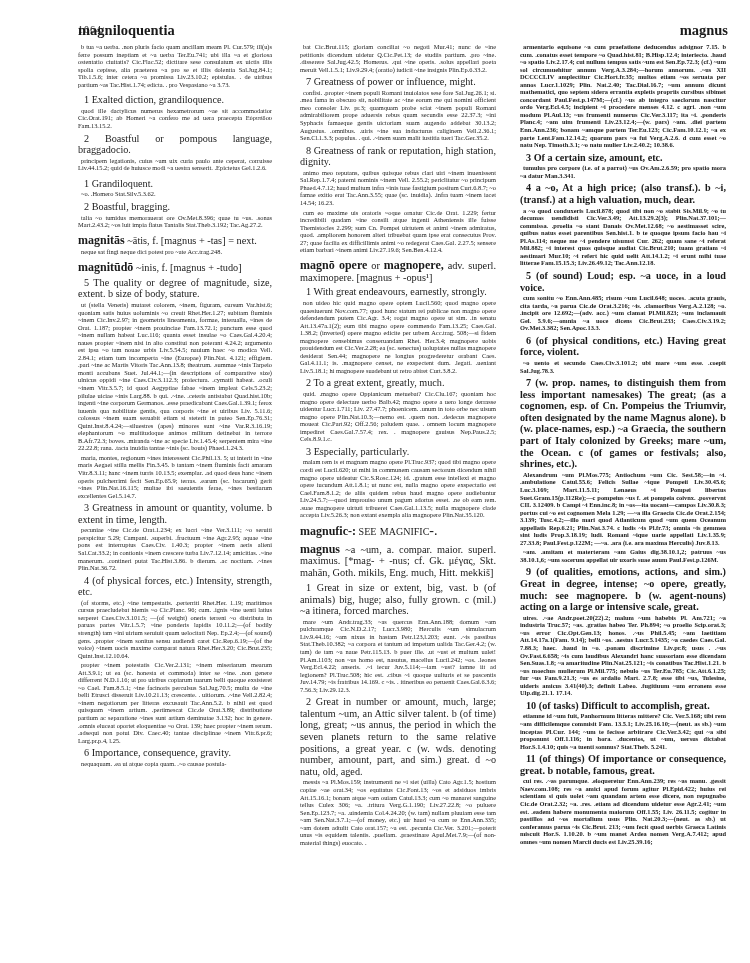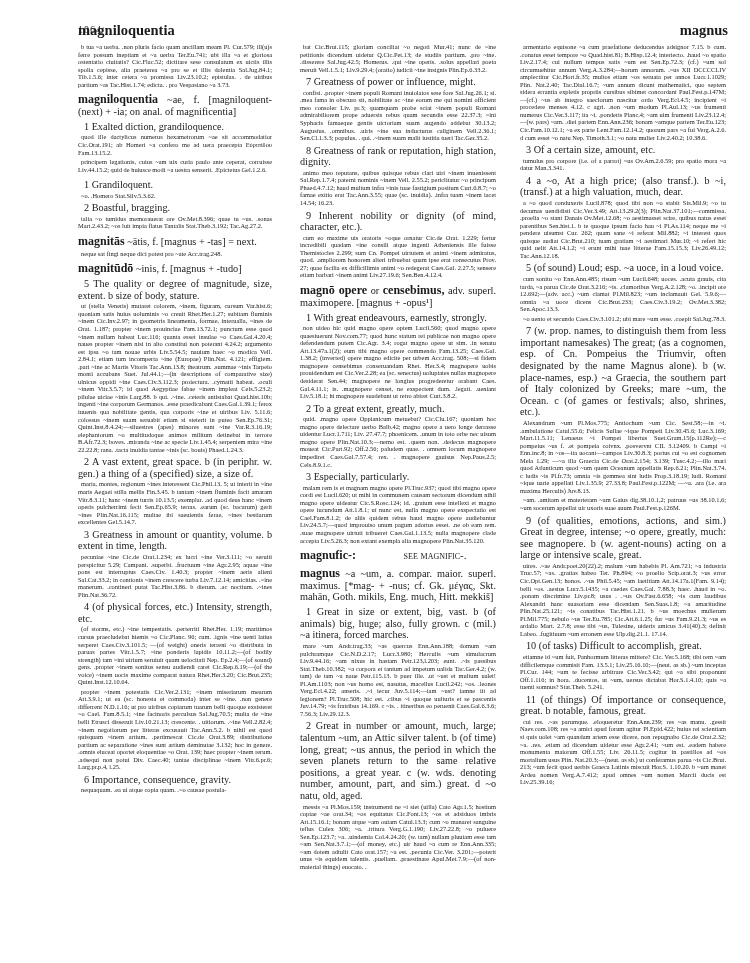--- a/index.html
+++ b/index.html
@@ -5,86 +5,84 @@
   html, body { margin: 0; padding: 0; background: #ffffff; }
   body { width: 750px; height: 963px; overflow: hidden; position: relative;
          font-family: "Liberation Serif", "DejaVu Serif", serif; color: #1a1a1a; }
   .page-header { position: absolute; top: 22px; left: 78px; width: 650px; height: 20px; }
   .hw-left { position: absolute; left: 0; top: 0; font-weight: bold; font-size: 14.5px; }
   .pageno { position: absolute; left: 0; right: 0; top: 2px; font-size: 10px; letter-spacing: 1px; }
   .hw-right { position: absolute; right: 0; top: 0; font-weight: bold; font-size: 14.5px; }
   .col { position: absolute; top: 43px; width: 194px; height: 905px; overflow: hidden; }
   .col1 { left: 78px; }
   .col2 { left: 300px; width: 196px; }
-  .col3 { left: 520px; width: 206px; }
+  .col3 { left: 520px; width: 206px; font-weight: bold; }
   .cite { font-size: 6.4px; line-height: 7.55px; text-align: justify; margin: 0 0 2px 0; text-indent: 3px; }
   .sense { font-size: 10.2px; line-height: 11.6px; margin: 3px 0 1px 0; text-indent: 6px; text-align: justify; }
   .entry { margin-top: 6px; }
   .entry-head { font-size: 10.3px; line-height: 11.8px; margin: 0 0 2px 0; text-align: justify; }
   .entry-head .lemma { font-weight: bold; font-size: 12px; }
-  .entry-head .sc { font-variant: small-caps; font-size: 11px; margin-left: 45px; }
+  .entry-head .sc { font-variant: small-caps; font-size: 14px; }
 </style>
 </head>
 <body>
 
 <div class="page-header">
   <span class="hw-left">magniloquentia</span>
   <span class="pageno">1064</span>
   <span class="hw-right">magnus</span>
 </div>
 
 <div class="col col1">
   <p class="cite">b tua ~a uerba. .non pluris facio quam ancillam meam Pl. Cur.579; ill(u)s ferre possum ineptiam et ~a uerba Ter.Eu.741; ubi illa ~a et gloriosa ostentatio ciuitatis? Cic.Flac.52; dictitare sese consulatum ex uictis illis spolia cepisse, alia praeterea ~a pro se et illis dolentia Sal.Jug.84.1; Tib.1.5.6; inter cetera ~a promissa Liv.23.10.2; epistulas. . de uiribus partium ~as Tac.Hist.1.74; edicta. . pro Vespasiano ~a 3.73.</p>
 
   <div class="entry">
-    <p class="entry-head"><span class="lemma">magniloquentia</span> <span>~ae, f. [magniloquent- (next) + -ia; on anal. of magnificentia]</span></p>
     <p class="sense">1 Exalted diction, grandiloquence.</p>
     <p class="cite">quod ille dactylicus numerus hexametrorum ~ae sit accommodatior Cic.Orat.191; ab Homeri ~a confero me ad uera praecepta Εὐριπίδου Fam.13.15.2.</p>
+    <p class="sense">2 Boastful or pompous language, braggadocio.</p>
     <p class="cite">principem legationis, cuius ~am uix curia paulo ante ceperat, corruisse Liv.44.15.2; quid de huiusce modi ~a uestra senserit. .Epictetus Gel.1.2.6.</p>
   </div>
 
   <div class="entry">
     <p class="sense">1 Grandiloquent.</p>
     <p class="cite">~o. .Homero Stat.Silv.5.3.62.</p>
     <p class="sense">2 Boastful, bragging.</p>
     <p class="cite">talia ~o tumidus memorauerat ore Ov.Met.8.396; quae tu ~us. .sonas Mart.2.43.2; ~os luit impia flatus Tantalis Stat.Theb.3.192; Tac.Ag.27.2.</p>
   </div>
 
   <div class="entry">
     <p class="entry-head"><span class="lemma">magnitās</span> <span>~ātis, f. [magnus + -tas] = next.</span></p>
     <p class="cite">neque sat fingi neque dici potest pro ~ate Acc.trag.248.</p>
   </div>
 
   <div class="entry">
     <p class="entry-head"><span class="lemma">magnitūdō</span> <span>~inis, f. [magnus + -tudo]</span></p>
     <p class="sense">5 The quality or degree of magnitude, size, extent. b size of body, stature.</p>
     <p class="cite">ut (stella Veneris) mutaret colorem, ~inem, figuram, cursum Var.hist.6; quoniam satis huius uoluminis ~o creuit Rhet.Her.1.27; subitam fluminis ~inem Cic.Inv.2.97; in geometris lineamenta, formae, interualla, ~ines de Orat. 1.187; propter ~inem prouinciae Fam.13.72.1; punctum esse quod ~inem nullam habeat Luc.116; quanta esset insulae ~o Caes.Gal.4.20.4; naues propter ~inem nisi in alto constitui non poterant 4.24.2; argumento est ipsa ~o tam nouae urbis Liv.5.54.5; nauium haec ~o modica Vell. 2.84.1; etiam tum incomperta ~ine (Europae) Plin.Nat. 4.121; effigiem. .pari ~ine ac Martis Vitoris Tac.Ann.13.8; theatrum. .summae ~inis Tarpeio monti accubans Suet. Jul.44.1;—(in descriptions of comparative size) ulnicus oppidi ~ine Caes.Civ.3.112.3; proiectura. .cymatii habeat. .oculi ~inem Vitr.3.5.7; id quod Aegyptiae fabae ~inem impleat Cels.5.23.2; pilulae uiciae ~inis Larg.88. b qui. .~ine. .ceteris antistabat Quad.hist.10b; ingenti ~ine corporum Germanos. .esse praedicabant Caes.Gal.1.39.1; ferox iuuenis qua nobilitate gentis, qua corporis ~ine et uiribus Liv. 5.11.6; colossus ~inem suam seruabit etiam si steterit in puteo Sen.Ep.76.31; Quint.Inst.8.4.24;—siluestres (apes) minores sunt ~ine Var.R.3.16.19; elephantorum ~o multitudoque animos militum detinebat in terrore B.Afr.72.3; boves. .miranda ~ine ac specie Liv.1.45.4; serpentem mira ~ine 22.22.8; rana. .tacta inuidia tantae ~inis (sc. bouis) Phaed.1.24.3.</p>
-    <p class="sense">2 A vast extent, great space. b (in periphr. w. gen.) a thing of a (specified) size, a size of.</p>
     <p class="cite">maria, montes, regionum ~ines interessent Cic.Phil.13. 5; ut interit in ~ine maris Aegaei stilla mellis Fin.3.45. b tantam ~inem fluminis facit amaram Vitr.8.3.11; hanc ~inem turris 10.13.5; exemplar. .ad quod deus hanc ~inem operis pulcherrimi fecit Sen.Ep.65.9; terras. .earum (sc. bacarum) gerit ~ines Plin.Nat.16.115; multae ibi saeuientis ferae, ~ines bestiarum excellentes Gel.5.14.7.</p>
     <p class="sense">3 Greatness in amount or quantity, volume. b extent in time, length.</p>
     <p class="cite">pecuniae ~ine Cic.de Orat.1.234; ex lucri ~ine Ver.3.111; ~o seruiti perspicitur 5.29; Campani. .superbi. .fructuum ~ine Agr.2.95; aquae ~ine pons est interruptus Caes.Civ. 1.40.3; propter ~inem aeris alieni Sal.Cat.33.2; in contionis ~inem crescere turba Liv.7.12.14; amicitias. .~ine manerum. .contineri putat Tac.Hist.3.86. b dierum. .ac noctium. .~ines Plin.Nat.36.72.</p>
     <p class="sense">4 (of physical forces, etc.) Intensity, strength, etc.</p>
     <p class="cite">(of storms, etc.) ~ine tempestatis. .perterriti Rhet.Her. 1.19; maritimos cursus praecludebat hiemis ~o Cic.Planc. 96; cum. .ignis ~ine uenti latius serperet Caes.Civ.3.101.5; —(of weight) oneris terreni ~o distributa in paruas partes Vitr.1.5.7; ~ine ponderis lapidis 10.11.2;—(of bodily strength) tam ~ini uirium seruiuit quam uelocitati Nep. Ep.2.4;—(of sound) gens. .propter ~inem sonitus sensu audiendi caret Cic.Rep.6.19;—(of the voice) ~inem uocis maxime comparat natura Rhet.Her.3.20; Cic.Brut.235; Quint.Inst.12.10.64.</p>
     <p class="cite">propter ~inem potestatis Cic.Ver.2.131; ~inem miseriarum mearum Att.3.9.1; ut ea (sc. honesta et commoda) inter se ~ine. .non genere differrent N.D.1.16; ut pro uiribus copiarum tuarum belli quoque exsisteret ~o Cael. Fam.8.5.1; ~ine facinoris perculsus Sal.Jug.70.5; multa de ~ine belli Etrusci disseruit Liv.10.21.13; crescente. . uitiorum. .~ine Vell.2.82.4; ~inem negotiorum per litteras excusauit Tac.Ann.5.2. b nihil est quod quisquam ~inem artium. .pertimescat Cic.de Orat.3.89; distributione partium ac separatione ~ines sunt artium deminutae 3.132; hoc in genere. .omnis eluceat oportet eloquentiae ~o Orat. 139; haec propter ~inem rerum. .adsequi non potui Div. Caec.40; tantae disciplinae ~inem Vitr.6.pr.6; Larg.pr.p.4, l.25.</p>
     <p class="sense">6 Importance, consequence, gravity.</p>
     <p class="cite">nequaquam. .ea ui atque copia quam. .~o causae postula-</p>
   </div>
 </div>
 
 <div class="col col2">
   <p class="cite">bat Cic.Brut.115; gloriam conciliat ~o negoti Mur.41; nunc de ~ine petitionis dicendum uidetur Q.Cic.Pet.13; de studiis partium. .pro ~ine. .disserere Sal.Jug.42.5; Homerus. .qui ~ine operis. .solus appellari poeta meruit Vell.1.5.1; Liv.9.29.4; (oratio) iudicii ~ine insignis Plin.Ep.6.33.2.</p>
   <p class="sense">7 Greatness of power or influence, might.</p>
   <p class="cite">confisi. .propter ~inem populi Romani inuiolatos sese fore Sal.Jug.26.1; si. .mea fama in obscuro sit, nobilitate ac ~ine eorum me qui nomini officient meo consoler Liv. pr.3; quamquam probe sciat ~inem populi Romani admirabiliorem prope aduersis rebus quam secundis esse 22.37.3; ~ini Syphacis famaeque gentis uictoriam suam augendo addebat 30.13.2; Augustus. .omnibus. .uiris ~ine sua inducturus caliginem Vell.2.36.1; Sen.Cl.1.3.3; populus. . qui. .~inem suam malit iustitia tueri Tac.Ger.35.2.</p>
   <p class="sense">8 Greatness of rank or reputation, high station, dignity.</p>
   <p class="cite">animo meo reputans, quibus quisque rebus clari uiri ~inem inuenissent Sal.Rep.1.7.4; paterni nominis ~inem Vell. 2.55.2; periclitatur ~o principum Phaed.4.7.12; haud multum infra ~inis tuae fastigium positum Curt.6.8.7; ~o famae exitio erat Tac.Ann.3.55; quae (sc. inuidia). .infra tuam ~inem iacet 14.54; 16.23.</p>
-  <p class="sense">9 Inherent nobility or dignity (of mind, character, etc.).</p>
   <p class="cite">cum eo maxime uis oratoris ~oque ornatur Cic.de Orat. 1.229; fertur incredibili quadam ~ine consili atque ingenii Atheniensis ille fuisse Themistocles 2.299; sum Cn. Pompei uirtutem et animi ~inem admiratus, quod. .ampliorem honorem alteri tribuebat quam ipse erat consecutus Prov. 27; quae facilia ex difficillimis animi ~o redegerat Caes.Gal. 2.27.5; sensere etiam barbari ~inem animi Liv.27.19.6; Sen.Ben.4.12.4.</p>
 
   <div class="entry">
-    <p class="entry-head"><span class="lemma">magnō opere</span> <span>or</span> <span class="lemma">censebimus,</span> <span>adv. superl. maximopere. [magnus + -opus¹]</span></p>
+    <p class="entry-head"><span class="lemma">magnō opere</span> <span>or</span> <span class="lemma">magnopere,</span> <span>adv. superl. maximopere. [magnus + -opus¹]</span></p>
     <p class="sense">1 With great endeavours, earnestly, strongly.</p>
     <p class="cite">non uideo hic quid magno opere optem Lucil.560; quod magno opere quaesiuerunt Nov.com.77; quod hunc statum rei publicae non magno opere defendendum putem Cic.Agr. 3.4; rogat magno opere ut sim. .in senatu Att.13.47a.1(2); eum tibi magno opere commendo Fam.13.25; Caes.Gal. 1.38.2; (inverted) opere magno edicite per urbem Acc.trag. 508;—si fidem magnopere censebimus conseruandam Rhet. Her.3.4; magnopere uobis prouidendum est Cic.Ver.2.28; ea (sc. senectus) uoluptates nullas magnopere desiderat Sen.44; magnopere ne longius progrederetur orabant Caes. Gal.4.11.1; is. .magnopere censet, ne exspectent dum. .legati. .ueniant Liv.5.18.1; hi magnopere suadebant ut retro abiret Curt.3.8.2.</p>
     <p class="sense">2 To a great extent, greatly, much.</p>
     <p class="cite">quid. .magno opere Oppianicum metuebat? Cic.Clu.167; quoniam hoc magno opere delectare uerbo Balb.42; magno opere a uero longe derrasse uidentur Lucr.1.711; Liv. 27.47.7; phoenicem. .unum in toto orbe nec uisum magno opere Plin.Nat.10.3;—nemo est. .quem non. .dedecus magnopere moueat Cic.Part.92; Off.2.56; paludem quae. . omnem locum magnopere impediret Caes.Gal.7.57.4; rex. . magnopere gauisus Nep.Paus.2.5; Cels.8.9.1.c.</p>
     <p class="sense">3 Especially, particularly.</p>
     <p class="cite">malam rem is et magnam magno opere Pl.Truc.937; quod tibi magno opere cordi est Lucil.620; ut mihi in communem causam sectorum dicendum nihil magno opere uideatur Cic.S.Rosc.124; id. .gratum esse intellexi et magno opere iucundum Att.1.8.1; ut nunc est, nulla magno opere exspectatio est Cael.Fam.8.1.2; de aliis quidem rebus haud magno opere audiebantur Liv.24.5.7;—quod improuiso unum pagum adortus esset. .ne ob eam rem. .suae magnopere uirtuti tribueret Caes.Gal.1.13.5; nulla magnopere clade accepta Liv.5.26.3; non extant exempla alia magnopere Plin.Nat.35.120.</p>
   </div>
 
   <div class="entry">
     <p class="entry-head"><span class="lemma">magnufic-:</span> <span class="sc">see magnific-.</span></p>
@@ -100,20 +98,21 @@
 </div>
 
 <div class="col col3">
   <p class="cite">armentario equisone ~a cum praefatione deducendus adsignor 7.15. b cum. .conatus esset tempore ~o Quad.hist.81; B.Hisp.12.4; interiecto. .haud ~o spatio Liv.2.17.4; cui nullum tempus satis ~um est Sen.Ep.72.3; (cf.) ~um sol circumuehitur annum Verg.A.3.284;—horum annorum. .~us XII DCCCCLIV amplectitur Cic.Hort.fr.35; multos etiam ~os seruata per annos Lucr.1.1029; Plin. Nat.2.40; Tac.Dial.16.7; ~um annum dicunt mathematici, quo septem sidera errantia expletis propriis cursibus sibimet concordant Paul.Fest.p.147M;—(cf.) ~us ab integro saeclorum nascitur ordo Verg.Ecl.4.5; incipient ~i procedere menses 4.12. c agri. .non ~um modum Pl.Aul.13; ~us frumenti numerus Cic.Ver.3.117; ita ~i. .ponderis Planc.4; ~am uim frumenti Liv.23.12.4;—(w. pars) ~am. .diei partem Enn.Ann.236; bonam ~amque partem Ter.Eu.123; Cic.Fam.10.12.1; ~a ex parte Lent.Fam.12.14.2; quorum pars ~a fui Verg.A.2.6. d cum esset ~o natu Nep. Timoth.3.1; ~o natu mulier Liv.2.40.2; 10.38.6.</p>
   <p class="sense">3 Of a certain size, amount, etc.</p>
   <p class="cite">tumulus pro corpore (i.e. of a parrot) ~us Ov.Am.2.6.59; pro spatio mora ~a datur Man.3.341.</p>
   <p class="sense">4 a ~o, At a high price; (also transf.). b ~i, (transf.) at a high valuation, much, dear.</p>
   <p class="cite">a ~o quod conduxeris Lucil.878; quod tibi non ~o stabit Sis.Mil.9; ~o tu decumas uendidisti Cic.Ver.3.49; Att.13.29.2(3); Plin.Nat.37.101;—commissa. .proelia ~o stant Danais Ov.Met.12.68; ~o aestimasset scire, quibus natus esset parentibus Sen.hist.1. b te quoque ipsum facio hau ~i Pl.As.114; neque me ~i pendere uisumst Cur. 262; quam sane ~i referat Mil.882; ~i interest quos quisque audiat Cic.Brut.210; tuam gratiam ~i aestimari Mur.10; ~i refert hic quid uelit Att.14.1.2; ~i erunt mihi tuae litterae Fam.15.15.3; Liv.26.49.12; Tac.Ann.12.18.</p>
   <p class="sense">5 (of sound) Loud; esp. ~a uoce, in a loud voice.</p>
   <p class="cite">cum sonitu ~o Enn.Ann.485; risum ~um Lucil.648; uoces. .acuta grauis, cita tarda, ~a parua Cic.de Orat.3.216; ~is. .clamoribus Verg.A.2.128; ~o. .incipit ore 12.692;—(adv. acc.) ~um clamat Pl.Mil.823; ~um inclamauit Gel. 5.9.6;—omnia ~a uoce dicens Cic.Brut.233; Caes.Civ.3.19.2; Ov.Met.3.382; Sen.Apoc.13.3.</p>
+  <p class="sense">6 (of physical conditions, etc.) Having great force, violent.</p>
   <p class="cite">~o uento et secundo Caes.Civ.3.101.2; ubi mare ~um esse. .coepit Sal.Jug.78.3.</p>
   <p class="sense">7 (w. prop. names, to distinguish them from less important namesakes) The great; (as a cognomen, esp. of Cn. Pompeius the Triumvir, often designated by the name Magnus alone). b (w. place-names, esp.) ~a Graecia, the southern part of Italy colonized by Greeks; mare ~um, the Ocean. c (of games or festivals; also, shrines, etc.).</p>
   <p class="cite">Alexandrum ~um Pl.Mos.775; Antiochum ~um Cic. Sest.58;—in ~i. .ambulatione Catul.55.6; Felicis Sullae ~ique Pompeii Liv.30.45.6; Luc.3.169; Mart.11.5.11; Lenaeus ~i Pompei libertus Suet.Gram.15(p.112Re);—c pompeius ~us f. .et pompeia coivnx. .posvervnt CIL 3.12409. b Campi ~i Enn.inc.8; in ~os—ita uocant—campos Liv.30.8.3; portus cui ~o est cognomen Mela 1.29; —~a illa Graecia Cic.de Orat.2.154; 3.139; Tusc.4.2;—illo mari quod Atlanticum quod ~um quem Oceanum appellatis Rep.6.21; Plin.Nat.3.74. c ludis ~is Pl.fr.73; omnia ~is gemmea sint ludis Prop.3.18.19; ludi. Romani ~ique uarie appellati Liv.1.35.9; 27.33.8; Paul.Fest.p.122M; —~a. .ara (i.e. ara maxima Herculis) Juv.8.13.</p>
   <p class="cite">~am. .amitam et materteram ~am Gaius dig.38.10.1,2; patruus ~us 38.10.1,6; ~um socerum appellat uir uxoris suae auum Paul.Fest.p.126M.</p>
   <p class="sense">9 (of qualities, emotions, actions, and sim.) Great in degree, intense; ~o opere, greatly, much: see magnopere. b (w. agent-nouns) acting on a large or intensive scale, great.</p>
   <p class="cite">uires. .~ae Andr.poet.20(22).2; malum ~um habebis Pl. Am.721; ~a industria Truc.57; ~as. .gratias habeo Ter. Ph.894; ~o proelio Scip.orat.3; ~us error Cic.Opt.Gen.13; honos. .~us Phil.5.45; ~am laetitiam Att.14.17a.1(Fam. 9.14); belli ~os. .aestus Lucr.5.1435; ~a caedes Caes.Gal. 7.88.3; haec. .haud in ~o. .ponam discrimine Liv.pr.8; usus . .~us Ov.Fast.6.658; ~is cum laudibus Alexandri hanc suasoriam esse dicendam Sen.Suas.1.8; ~a amaritudine Plin.Nat.25.121; ~is conatibus Tac.Hist.1.21. b ~us moechus mulierum Pl.Mil.775; nebulo ~us Ter.Eu.785; Cic.Att.6.1.25; fur ~us Fam.9.21.3; ~us es ardalio Mart. 2.7.8; esse tibi ~us, Tulesine, uideris amicus 3.41(40).3; definit Labeo. .fugitiuum ~um erronem esse Ulp.dig.21.1. 17.14.</p>
   <p class="sense">10 (of tasks) Difficult to accomplish, great.</p>
   <p class="cite">etiamne id ~um fuit, Panhormum litteras mittere? Cic. Ver.5.168; tibi rem ~am difficilemque commisit Fam. 13.5.1; Liv.25.16.10;—(neut. as sb.) ~um inceptas Pl.Cur. 144; ~um te fecisse arbitrare Cic.Ver.3.42; qui ~a sibi proponunt Off.1.116; in hora. .ducentos, ut ~um, uersus dictabat Hor.S.1.4.10; quis ~a tuenti somnus? Stat.Theb. 5.241.</p>
   <p class="sense">11 (of things) Of importance or consequence, great. b notable, famous, great.</p>
   <p class="cite">cui res. .~as parumque. .eloqueretur Enn.Ann.239; res ~as manu. .gessit Naev.com.108; res ~a amici apud forum agitur Pl.Epid.422; huius rei scientiam si quis uolet ~am quandam artem esse dicere, non repugnabo Cic.de Orat.2.32; ~a. .res. .etiam ad dicendum uidetur esse Agr.2.41; ~um est. .eadem habere monumenta maiorum Off.1.55; Liv. 26.11.5; cogitur in pastillos ad ~os mortalium usus Plin. Nat.20.3;—(neut. as sb.) ut conferamus parua ~is Cic.Brut. 213; ~um fecit quod uerbis Graeca Latinis miscuit Hor.S. 1.10.20. b ~um manet Ardea nomen Verg.A.7.412; apud omnes ~um nomen Marcii ducis est Liv.25.39.16;</p>

